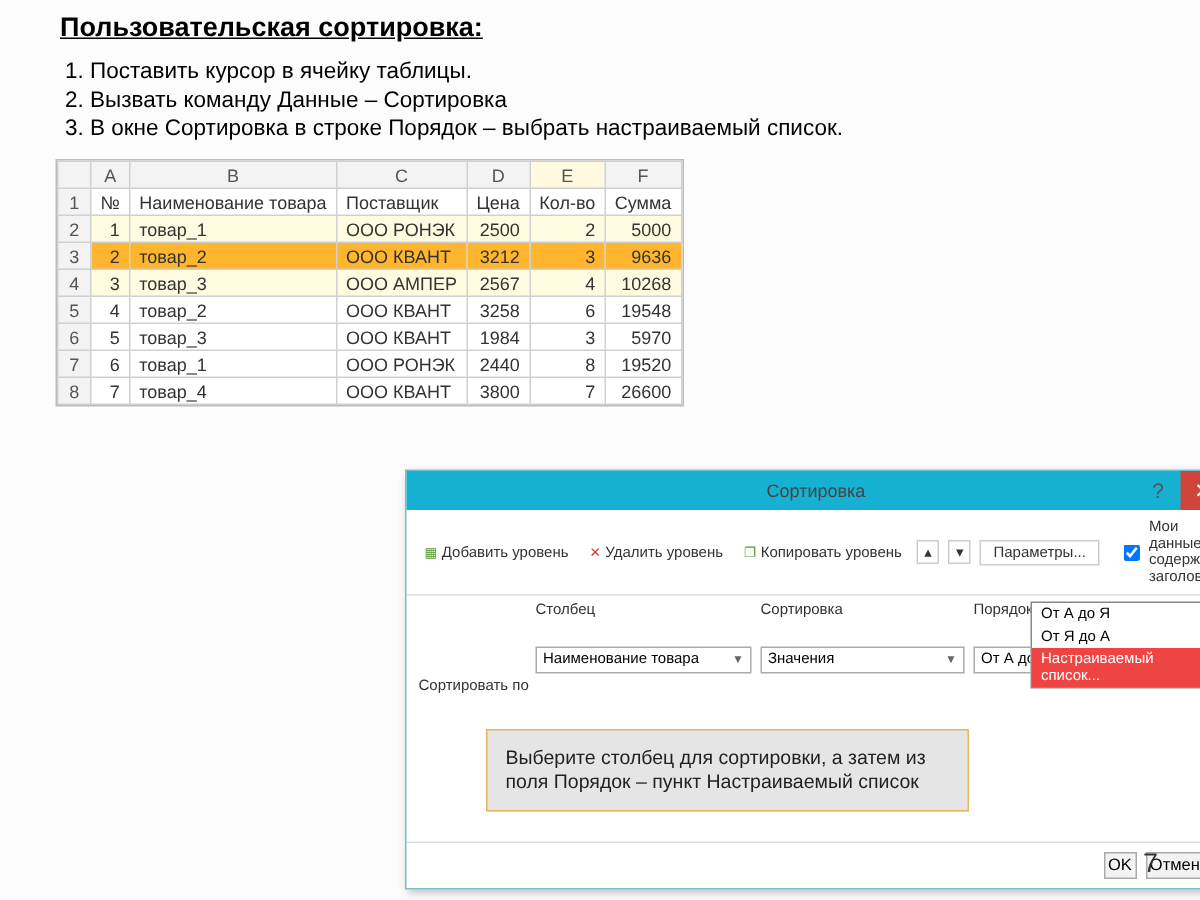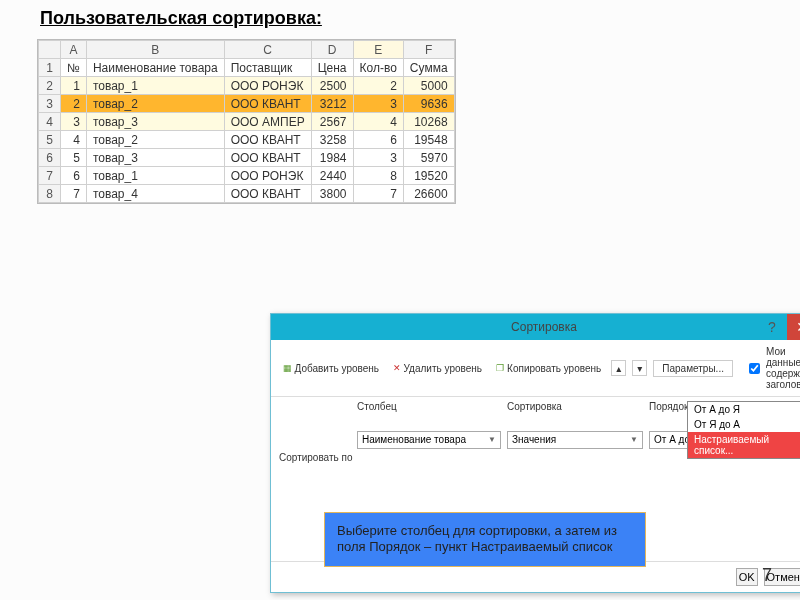--- a/index.html
+++ b/index.html
@@ -189,35 +189,40 @@
     font-size: 11px;
     padding: 2px 2px;
     border:1px solid #aaa;
     background:#f3f3f3;
   }
 
   
   .callout {
     position: absolute;
     left: 324px;
-    top: 512px;
+    top: 486px;
     width: 322px;
-    background: #3b82f6;
+    background: #e5e5e5;
     border: 1px solid #e4b659;
     padding: 10px 12px;
     font-size: 13px;
     line-height: 1.25;
     color: #222;
   }
 </style>
 </head>
 <body>
 
 <div class="slide">
   <h2>Пользовательская сортировка:</h2>
+  <ol>
+    <li>Поставить курсор в ячейку таблицы.</li>
+    <li>Вызвать команду Данные – Сортировка</li>
+    <li>В окне Сортировка в строке Порядок – выбрать настраиваемый список.</li>
+  </ol>
 
   <div class="sheet-wrap">
     <table class="sheet">
       <tbody>
           <tr>
         <th class="rowhead"></th>
         <th>A</th>
         <th>B</th>
         <th>C</th>
         <th>D</th>

